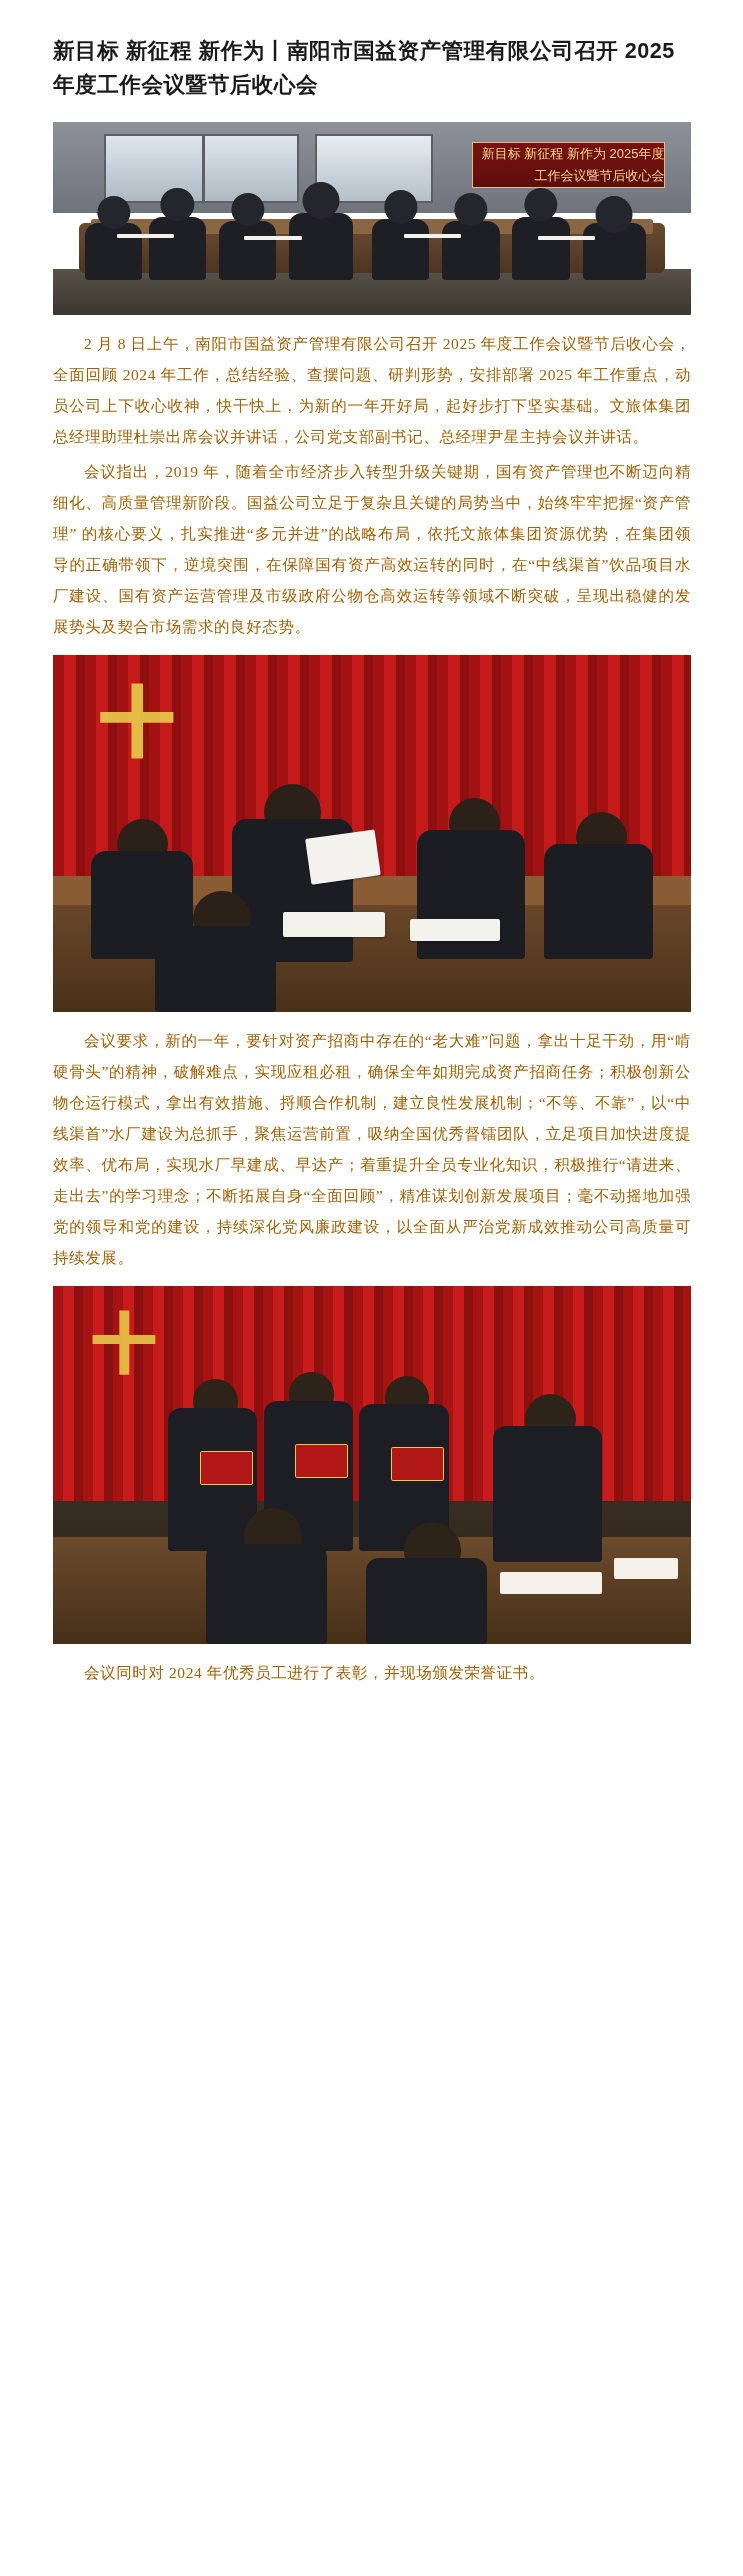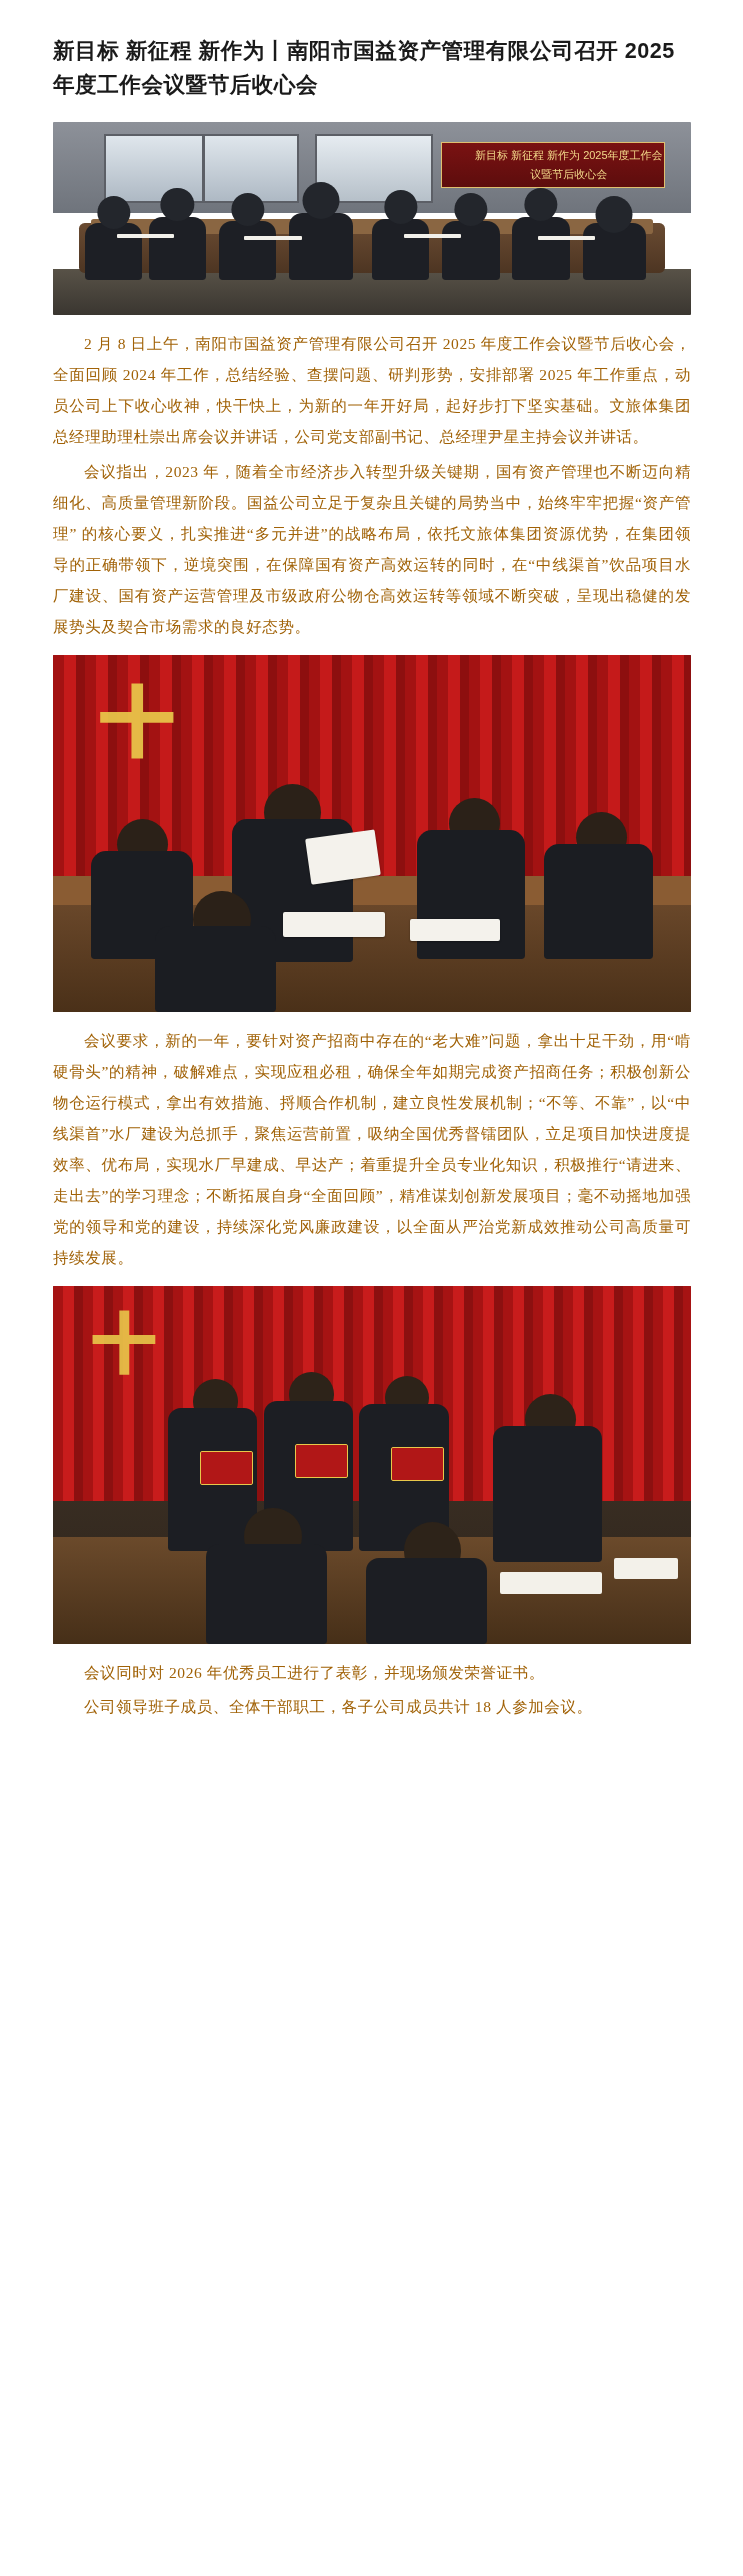--- a/index.html
+++ b/index.html
@@ -75,25 +75,24 @@
   }
   .ph1 .window2 {
     position:absolute; left:41%; top:6%; width:18%; height:34%;
     background: linear-gradient(180deg,#e6ecf1 0%, #b6c0c9 100%);
     border: 2.8px solid #5c5f66;
   }
   .ph1 .banner {
     position:absolute; right:4%; top:10%; width:30%; height:23%;
     background: linear-gradient(180deg,#7a1212 0%, #5d0d0d 100%);
     border: 1.9px solid #e0c070;
-    color:#f3d98a; font-size:11px; text-align:center;
+    color:#f3d98a; font-size:13px; text-align:right;
     font-family:"Liberation Sans", sans-serif;
     display:flex; align-items:center; justify-content:center;
     line-height:1.7;
-    padding-left:31px;
   }
   .ph1 .table {
     position:absolute; left:4%; top:52%; width:92%; height:26%;
     background: linear-gradient(180deg,#6a4b32 0%, #4d3522 100%);
     border-radius:5.6px;
   }
   .ph1 .tabletop {
     position:absolute; left:6%; top:50%; width:88%; height:8%;
     background: #8a6642;
     border-radius: 2.8px;
@@ -211,21 +210,21 @@
       <div class="person head" style="left:83%; width:10%; height:30%;"></div>
 
       <div class="docs" style="left:10%; top:58%; width:9%;"></div>
       <div class="docs" style="left:30%; top:59%; width:9%;"></div>
       <div class="docs" style="left:55%; top:58%; width:9%;"></div>
       <div class="docs" style="left:76%; top:59%; width:9%;"></div>
     </div>
   </div>
 
   <p class="para">2 月 8 日上午，南阳市国益资产管理有限公司召开 2025 年度工作会议暨节后收心会，全面回顾 2024 年工作，总结经验、查摆问题、研判形势，安排部署 2025 年工作重点，动员公司上下收心收神，快干快上，为新的一年开好局，起好步打下坚实基础。文旅体集团总经理助理杜崇出席会议并讲话，公司党支部副书记、总经理尹星主持会议并讲话。</p>
-  <p class="para">会议指出，2023 年，随着全市经济步入转型升级关键期，国有资产管理也不断迈向精细化、高质量管理新阶段。国益公司立足于复杂且关键的局势当中，始终牢牢把握“资产管理” 的核心要义，扎实推进“多元并进”的战略布局，依托文旅体集团资源优势，在集团领导的正确带领下，逆境突围，在保障国有资产高效运转的同时，在“中线渠首”饮品项目水厂建设、国有资产运营管理及市级政府公物仓高效运转等领域不断突破，呈现出稳健的发展势头及契合市场需求的良好态势。</p>
+  <p class="para">会议指出，2019 年，随着全市经济步入转型升级关键期，国有资产管理也不断迈向精细化、高质量管理新阶段。国益公司立足于复杂且关键的局势当中，始终牢牢把握“资产管理” 的核心要义，扎实推进“多元并进”的战略布局，依托文旅体集团资源优势，在集团领导的正确带领下，逆境突围，在保障国有资产高效运转的同时，在“中线渠首”饮品项目水厂建设、国有资产运营管理及市级政府公物仓高效运转等领域不断突破，呈现出稳健的发展势头及契合市场需求的良好态势。</p>
 
   <div class="block-spacer"></div>
 
   <div class="photo ph2">
     <div class="photo-inner">
       <div class="bgwall"></div>
       <div class="curtain"></div>
       <div class="emblem"></div>
       <div class="table"></div>
       <div class="cloth"></div>
@@ -281,17 +280,16 @@
       <div class="person" style="left:24%; top:72%; width:19%; height:28%;"></div>
 
       <div class="head" style="left:55%; top:66%; width:9%; padding-bottom:9%;"></div>
       <div class="person" style="left:49%; top:76%; width:19%; height:24%;"></div>
 
       <div class="paper" style="left:70%; top:80%; width:16%; height:6%;"></div>
       <div class="paper" style="left:88%; top:76%; width:10%; height:6%;"></div>
     </div>
   </div>
 
-  <p class="para">会议同时对 2026 年优秀员工进行了表彰，并现场颁发荣誉证书。</p>
-  <p class="para">公司领导班子成员、全体干部职工，各子公司成员共计 18 人参加会议。</p>
+  <p class="para">会议同时对 2024 年优秀员工进行了表彰，并现场颁发荣誉证书。</p>
 
 </div>
 
 
 </body></html>

